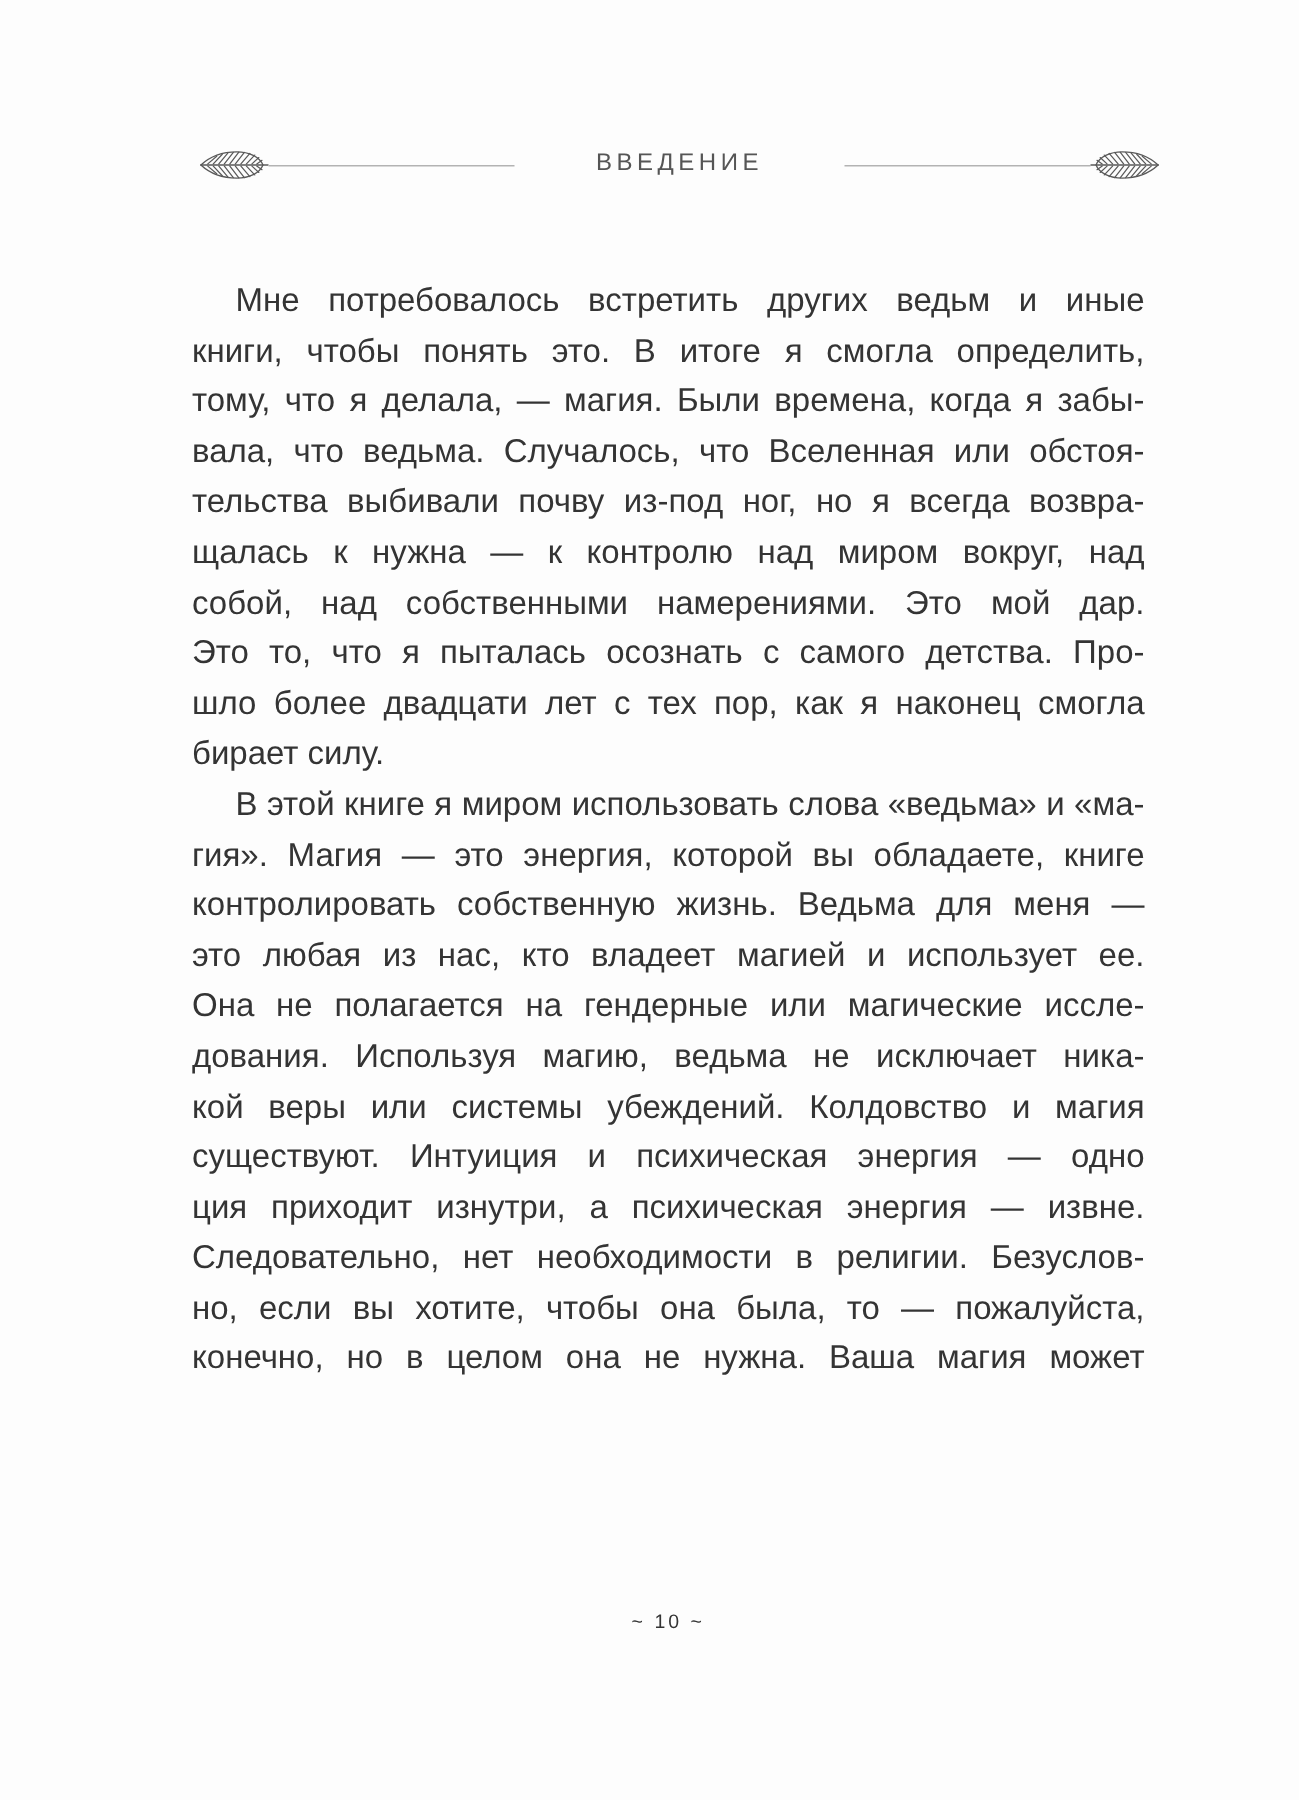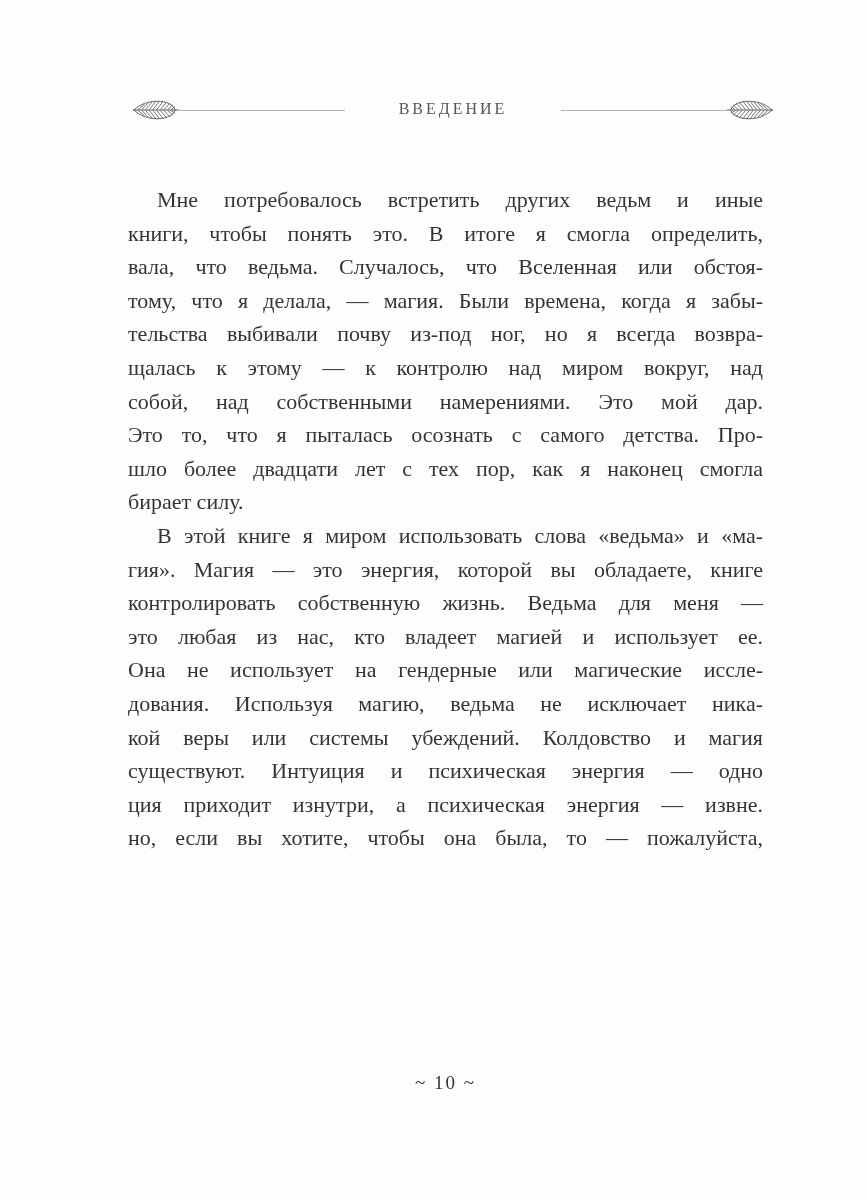--- a/index.html
+++ b/index.html
@@ -9,21 +9,21 @@
     --rule: #b3b3b3;
     --ornament: #5a5a5a;
   }
   * { margin: 0; padding: 0; box-sizing: border-box; }
   html, body { background: #ffffff; }
   .page {
     position: relative;
     width: 866px;
     height: 1200px;
     background: var(--background);
-    font-family: Liberation Serif, serif;
+    font-family: Liberation Sans, sans-serif;
     color: var(--text);
     overflow: hidden;
   }
   
   .chapter-header {
     position: absolute;
     top: 97px;
     left: 133px;
     width: 640px;
     height: 26px;
@@ -72,21 +72,21 @@
   .body-text .line.no-just { text-align: right; text-align-last: left; }
   
   .page-footer {
     position: absolute;
     top: 1072px;
     left: 128px;
     width: 635px;
     text-align: center;
   }
   .page-number {
-    font-size: 19px;
+    font-size: 13px;
     letter-spacing: 2px;
     color: var(--text);
   }
 </style>
 </head>
 <body>
 
 <div class="page">
 
   <div class="chapter-header">
@@ -107,37 +107,39 @@
         <path d="M1 13 L50 13" stroke-width="1.2"></path>
         <path d="M6 12.2L12.5 6.6 M10 12.2L16.5 5.2 M14 12.2L20.5 4.4 M18 12.2L24.5 3.9 M22 12.2L28.5 3.7 M26 12.2L32.5 3.9 M30 12.2L36.5 4.6 M34 12.2L40 5.8 M38 12.2L43 7.6 M41.5 12.2L45.3 9.6" stroke-width="0.9"></path>
         <path d="M6 13.8L12.5 19.4 M10 13.8L16.5 20.8 M14 13.8L20.5 21.6 M18 13.8L24.5 22.1 M22 13.8L28.5 22.3 M26 13.8L32.5 22.1 M30 13.8L36.5 21.4 M34 13.8L40 20.2 M38 13.8L43 18.4 M41.5 13.8L45.3 16.4" stroke-width="0.9"></path>
       </svg>
     </span>
   </div>
 
   <div class="body-text">
       <div class="line indent">Мне потребовалось встретить других ведьм и иные</div>
       <div class="line">книги, чтобы понять это. В итоге я смогла определить,</div>
+      <div class="line">тому, что я делала, — магия. Были времена, когда я забы-</div>
       <div class="line">вала, что ведьма. Случалось, что Вселенная или обстоя-</div>
-      <div class="line">тому, что я делала, — магия. Были времена, когда я забы-</div>
       <div class="line">тельства выбивали почву из-под ног, но я всегда возвра-</div>
-      <div class="line">щалась к этому — к контролю над миром вокруг, над</div>
+      <div class="line">щалась к нужна — к контролю над миром вокруг, над</div>
       <div class="line">собой, над собственными намерениями. Это мой дар.</div>
       <div class="line">Это то, что я пыталась осознать с самого детства. Про-</div>
       <div class="line">шло более двадцати лет с тех пор, как я наконец смогла</div>
       <div class="line no-just">бирает силу.</div>
       <div class="line indent">В этой книге я миром использовать слова «ведьма» и «ма-</div>
       <div class="line">гия». Магия — это энергия, которой вы обладаете, книге</div>
       <div class="line">контролировать собственную жизнь. Ведьма для меня —</div>
       <div class="line">это любая из нас, кто владеет магией и использует ее.</div>
-      <div class="line">Она не использует на гендерные или магические иссле-</div>
+      <div class="line">Она не полагается на гендерные или магические иссле-</div>
       <div class="line">дования. Используя магию, ведьма не исключает ника-</div>
       <div class="line">кой веры или системы убеждений. Колдовство и магия</div>
       <div class="line">существуют. Интуиция и психическая энергия — одно</div>
       <div class="line">ция приходит изнутри, а психическая энергия — извне.</div>
+      <div class="line">Следовательно, нет необходимости в религии. Безуслов-</div>
       <div class="line">но, если вы хотите, чтобы она была, то — пожалуйста,</div>
+      <div class="line">конечно, но в целом она не нужна. Ваша магия может</div>
     </div>
 
   <div class="page-footer">
     <span class="page-number">~ 10 ~</span>
   </div>
 
 </div>
 
 </body></html>

